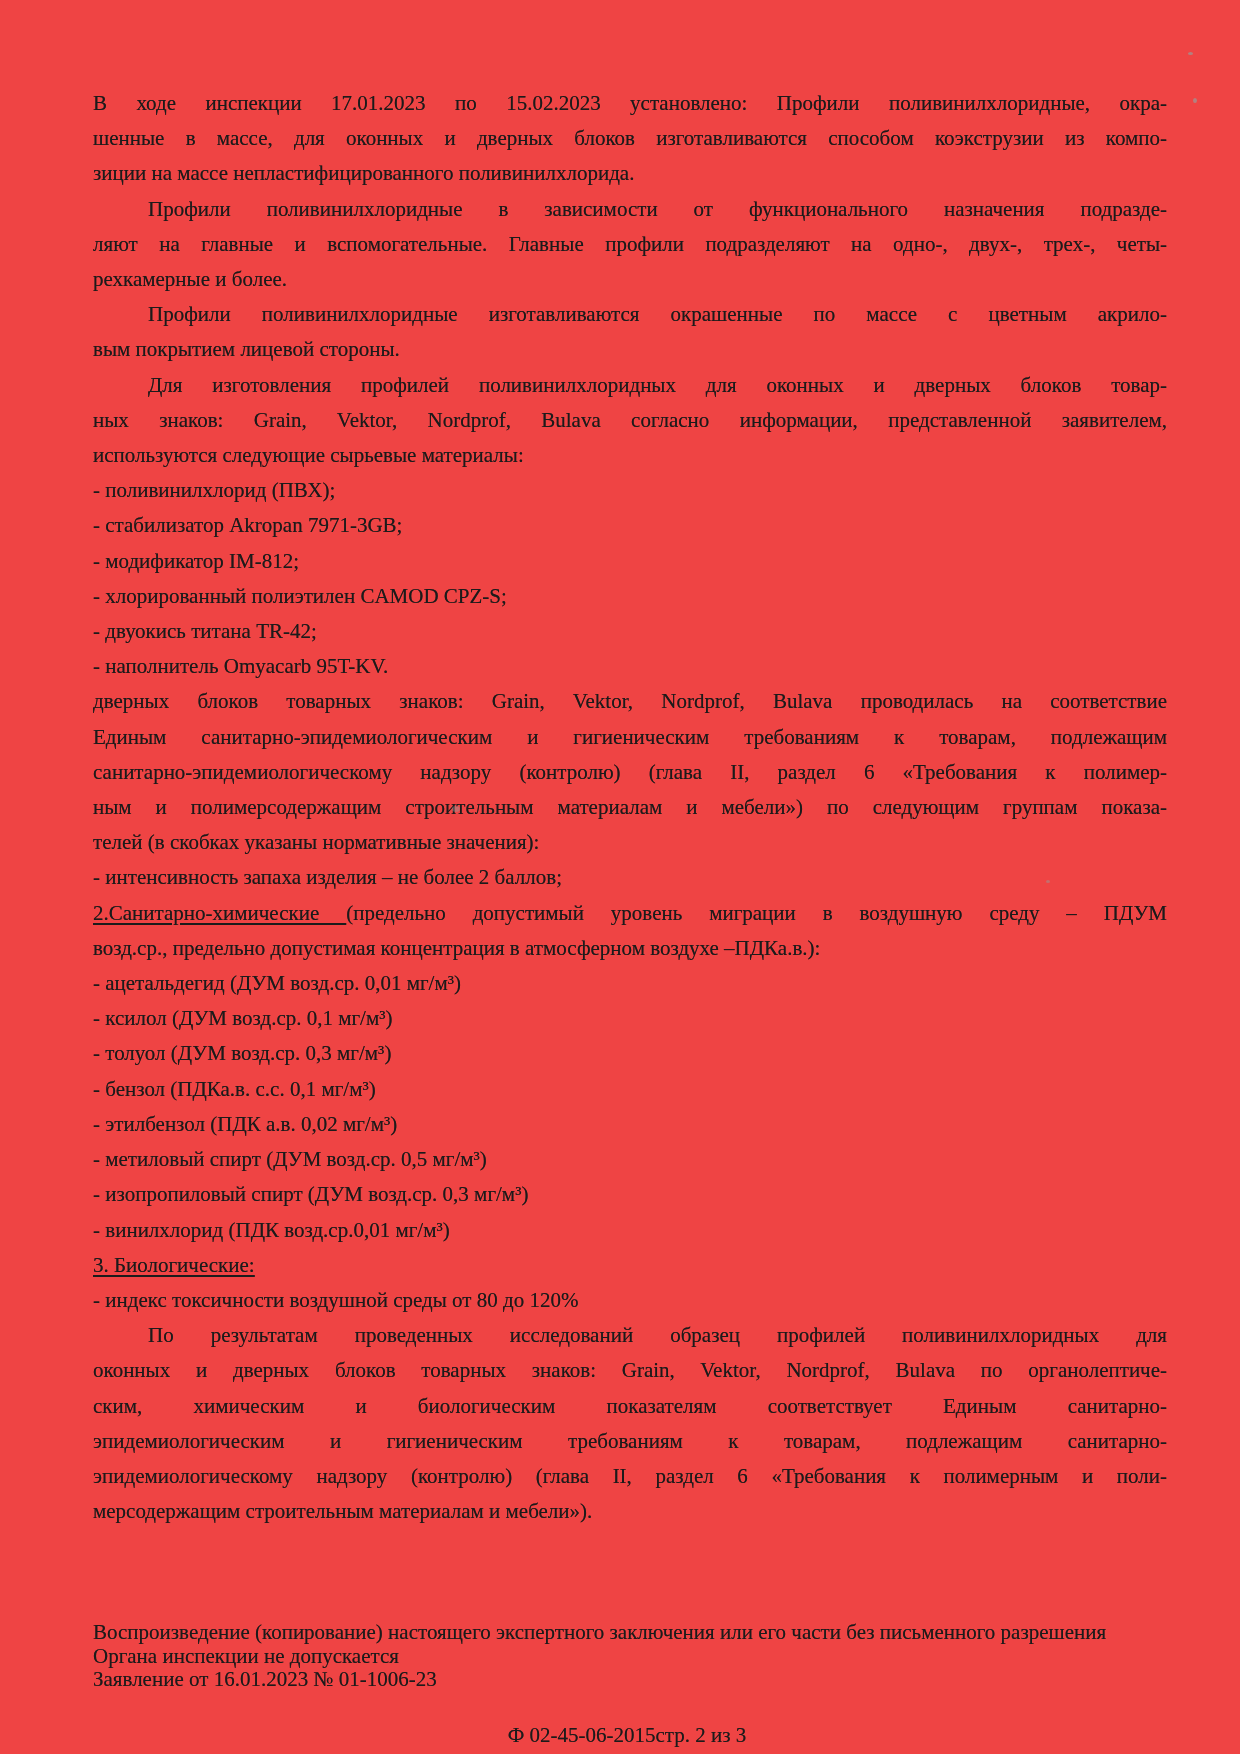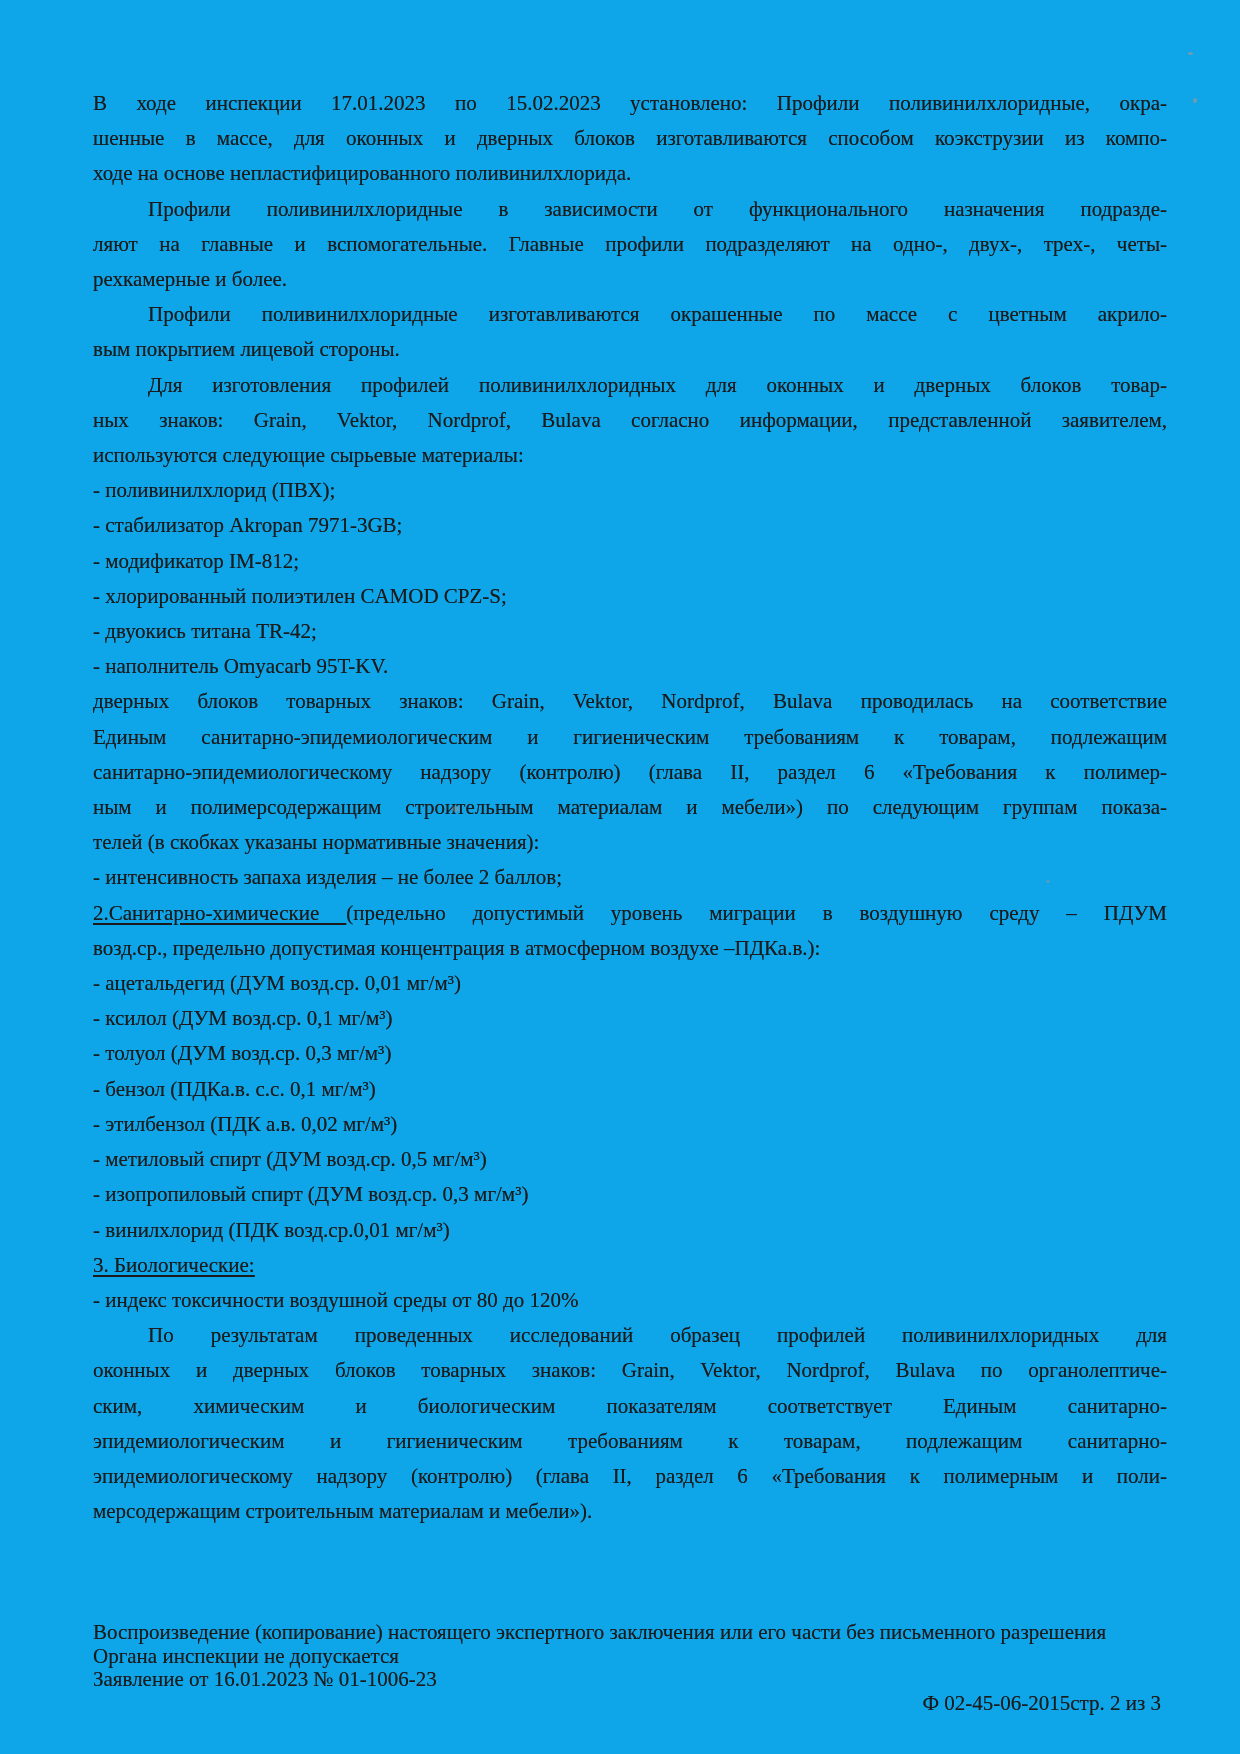--- a/index.html
+++ b/index.html
@@ -1,21 +1,21 @@
 <!DOCTYPE html>
 <html lang="ru"><head>
 <meta charset="utf-8">
 <style>
   html, body { margin: 0; padding: 0; background: #e8e8e8; }
   .page {
     position: relative;
     width: 1240px;
     height: 1754px;
     margin: 0 auto;
-    background: #0ea5e9;
+    background: #ef4444;
     overflow: hidden;
     font-family: "Liberation Serif", "DejaVu Serif", serif;
     color: #1b1b1b;
   }
   .doc {
     position: absolute;
     left: 93px;
     top: 86px;
     width: 1074px;
     font-size: 21px;
@@ -28,40 +28,40 @@
   .u { text-decoration: underline; text-underline-offset: 3px; }
   .footer {
     position: absolute;
     left: 93px;
     top: 1621px;
     width: 1068px;
     font-size: 21px;
     line-height: 23.6px;
     text-shadow: 0 0 0.4px rgba(20,20,20,0.55);
   }
-  .frow { display: flex; justify-content: flex-end; }
+  .frow { display: flex; justify-content: center; margin-top: 32px; }
   .speck {
     position: absolute;
     background: #9a9a98;
     border-radius: 50%;
   }
   .sp1 { left: 1188px; top: 52px;  width: 5px; height: 3px; opacity: .7; }
   .sp2 { left: 1193px; top: 98px;  width: 4px; height: 5px; opacity: .7; }
   .sp3 { left: 452px;  top: 806px; width: 8px; height: 6px; opacity: .45; }
   .sp4 { left: 1046px; top: 880px; width: 4px; height: 3px; opacity: .5; }
 </style>
 </head>
 <body>
 
 <div class="page">
 
   <div class="doc">
     <div class="ln j">В ходе инспекции 17.01.2023 по 15.02.2023 установлено: Профили поливинилхлоридные, окра-</div>
     <div class="ln j">шенные в массе, для оконных и дверных блоков изготавливаются способом коэкструзии из компо-</div>
-    <div class="ln">ходе на основе непластифицированного поливинилхлорида.</div>
+    <div class="ln">зиции на массе непластифицированного поливинилхлорида.</div>
     <div class="ln j i">Профили поливинилхлоридные в зависимости от функционального назначения подразде-</div>
     <div class="ln j">ляют на главные и вспомогательные. Главные профили подразделяют на одно-, двух-, трех-, четы-</div>
     <div class="ln">рехкамерные и более.</div>
     <div class="ln j i">Профили поливинилхлоридные изготавливаются окрашенные по массе с цветным акрило-</div>
     <div class="ln">вым покрытием лицевой стороны.</div>
     <div class="ln j i">Для изготовления профилей поливинилхлоридных для оконных и дверных блоков товар-</div>
     <div class="ln j">ных знаков: Grain, Vektor, Nordprof, Bulava согласно информации, представленной заявителем,</div>
     <div class="ln">используются следующие сырьевые материалы:</div>
     <div class="ln">- поливинилхлорид (ПВХ);</div>
     <div class="ln">- стабилизатор Akropan 7971-3GB;</div>

